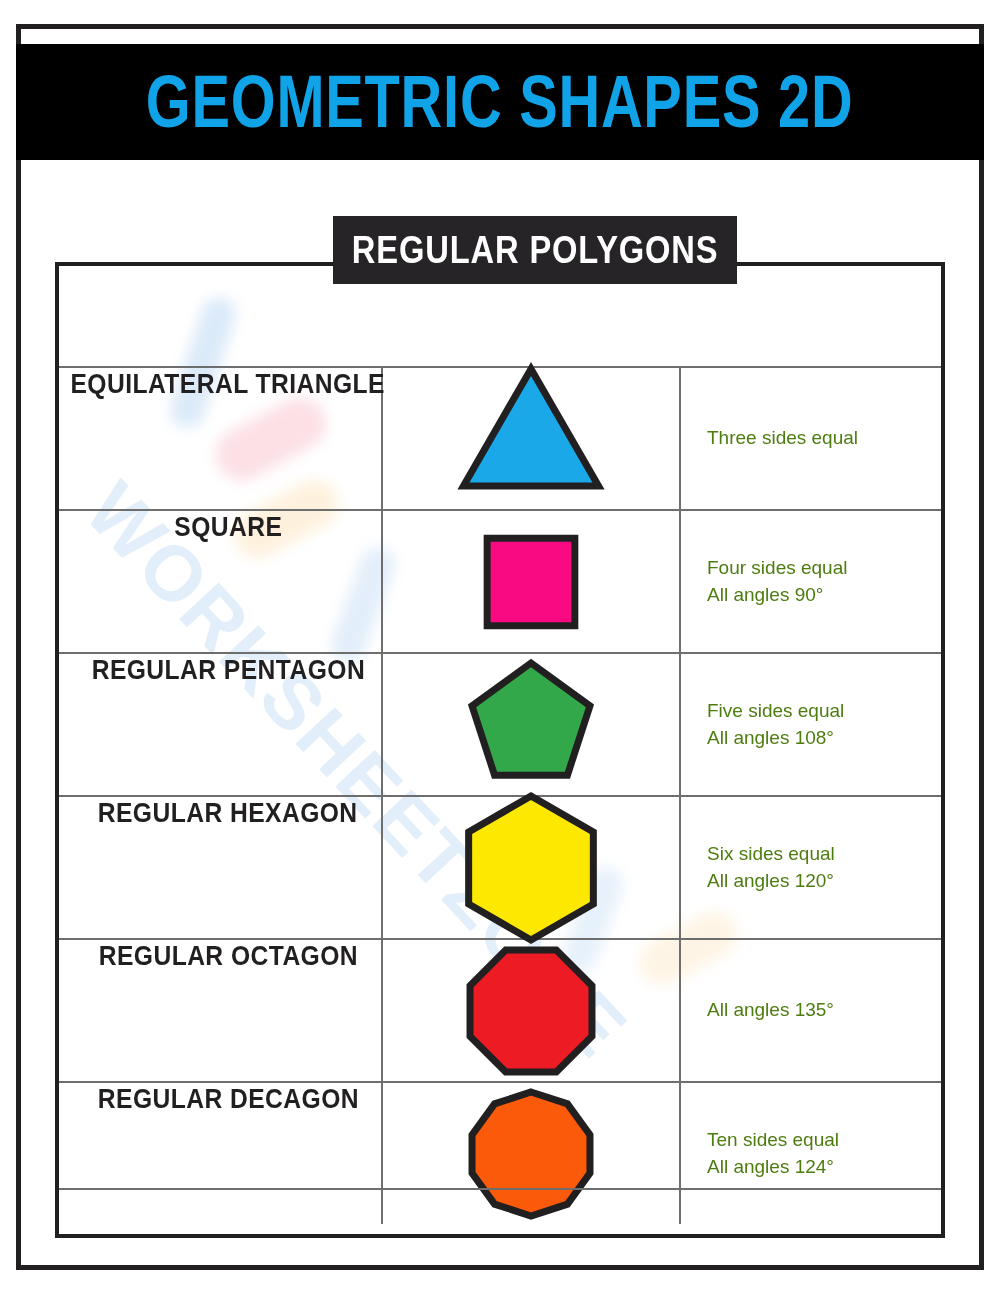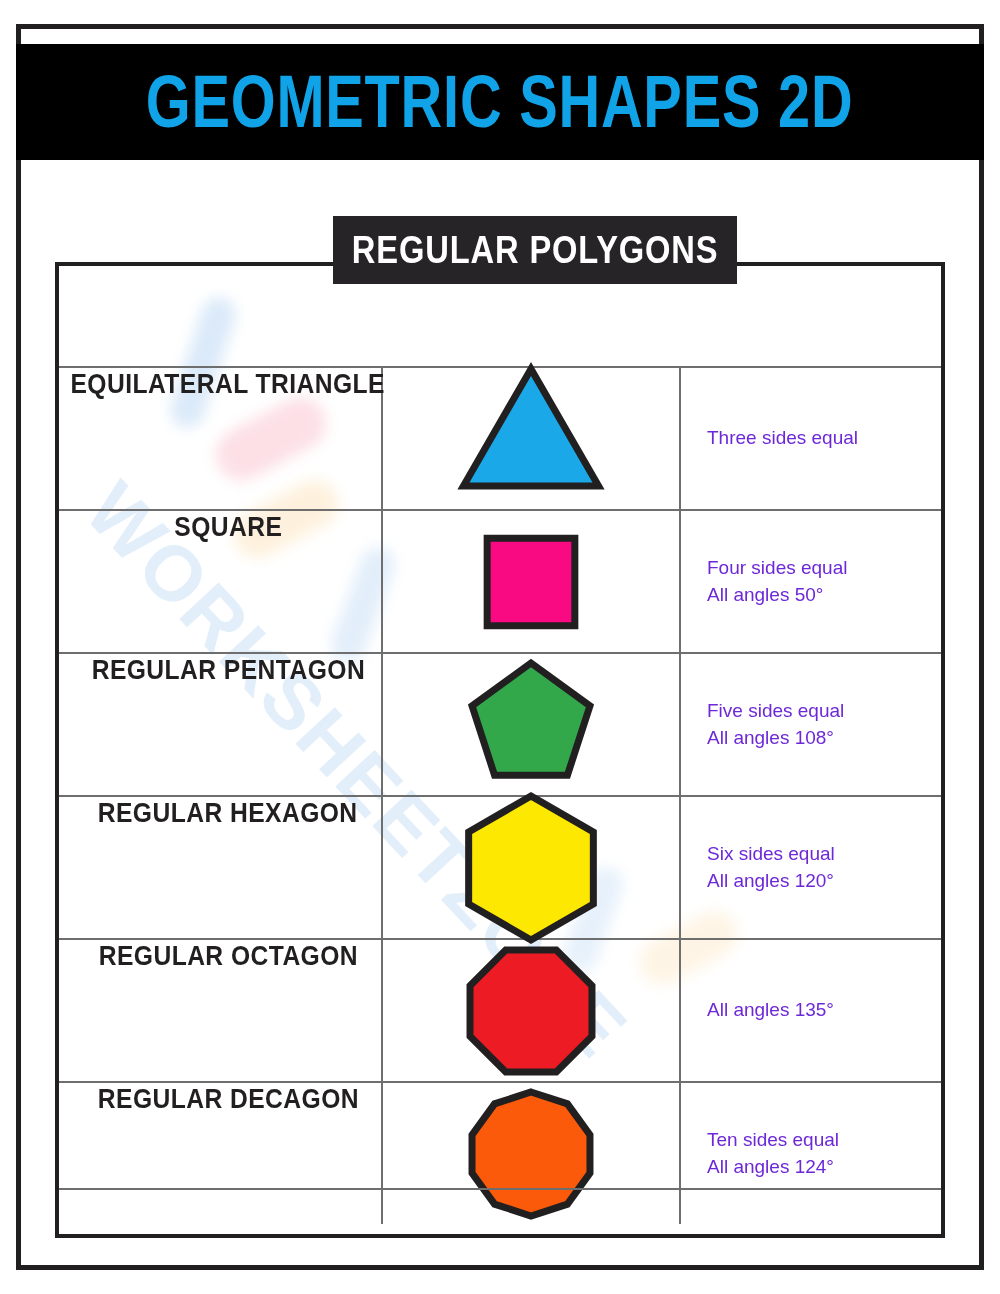--- a/index.html
+++ b/index.html
@@ -168,21 +168,21 @@
     font-size: 28px;
     color: #221f20;
     letter-spacing: 0.5px;
     text-align: center;
     transform: scaleX(0.88);
     white-space: nowrap;
   }
   .desc-line {
     font-family: "Liberation Sans", sans-serif;
     font-size: 19px;
-    color: #6d28d9;
+    color: #4d7c0f;
     line-height: 1.42;
   }
 
   .shape-svg { display: block; }
 
   
   .table-footer-line {
     position: absolute;
     left: 0;
     bottom: 44px;
@@ -233,21 +233,21 @@
         <div class="cell-name">
           <div class="shape-label">SQUARE</div>
         </div>
         <div class="cell-shape">
           <svg width="170" height="170" viewBox="0 0 170 170" class="shape-svg">
             <polygon points="128.84,41.16 128.84,128.84 41.16,128.84 41.16,41.16" fill="#fa0a82" stroke="#221f20" stroke-width="7" stroke-linejoin="miter"></polygon>
           </svg>
         </div>
         <div class="cell-desc">
           <div class="desc-line">Four sides equal</div>
-          <div class="desc-line">All angles 50°</div>
+          <div class="desc-line">All angles 90°</div>
         </div>
       </div>
       <div class="row">
         <div class="cell-name">
           <div class="shape-label">REGULAR PENTAGON</div>
         </div>
         <div class="cell-shape">
           <svg width="170" height="170" viewBox="0 0 170 170" class="shape-svg">
             <polygon points="85.00,23.00 143.97,65.84 121.44,135.16 48.56,135.16 26.03,65.84" fill="#32a84b" stroke="#221f20" stroke-width="7" stroke-linejoin="miter"></polygon>
           </svg>

